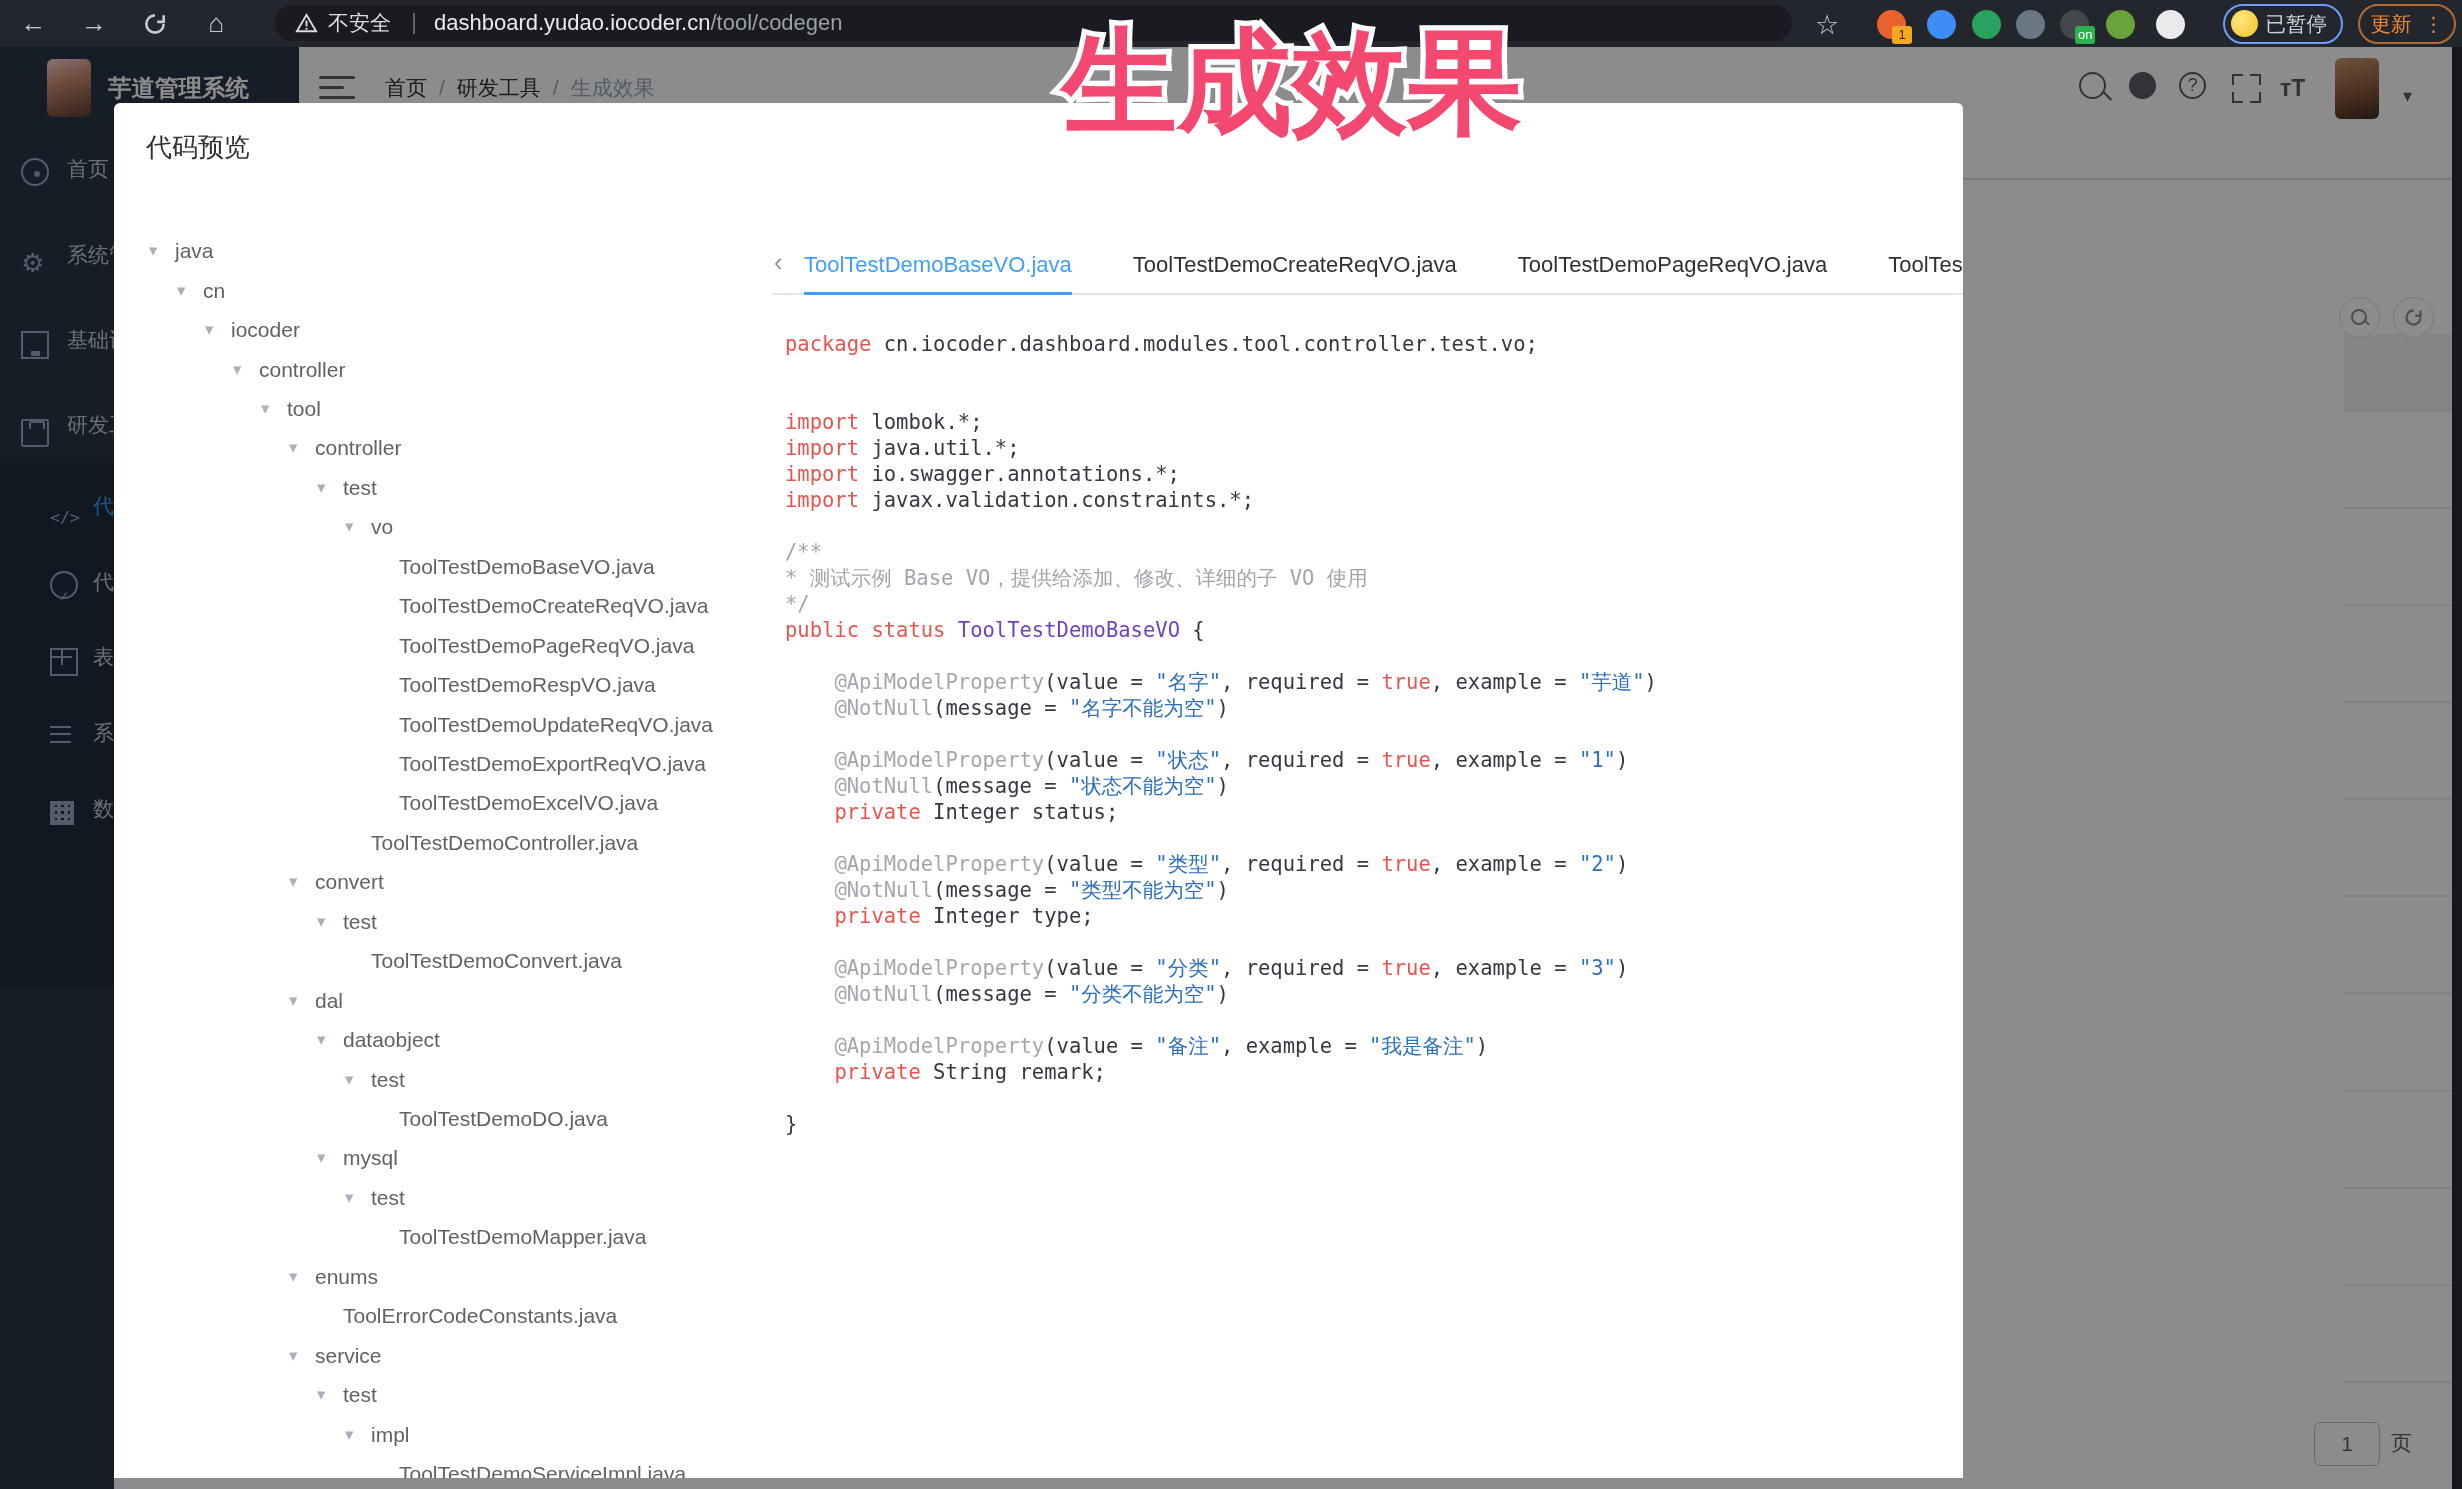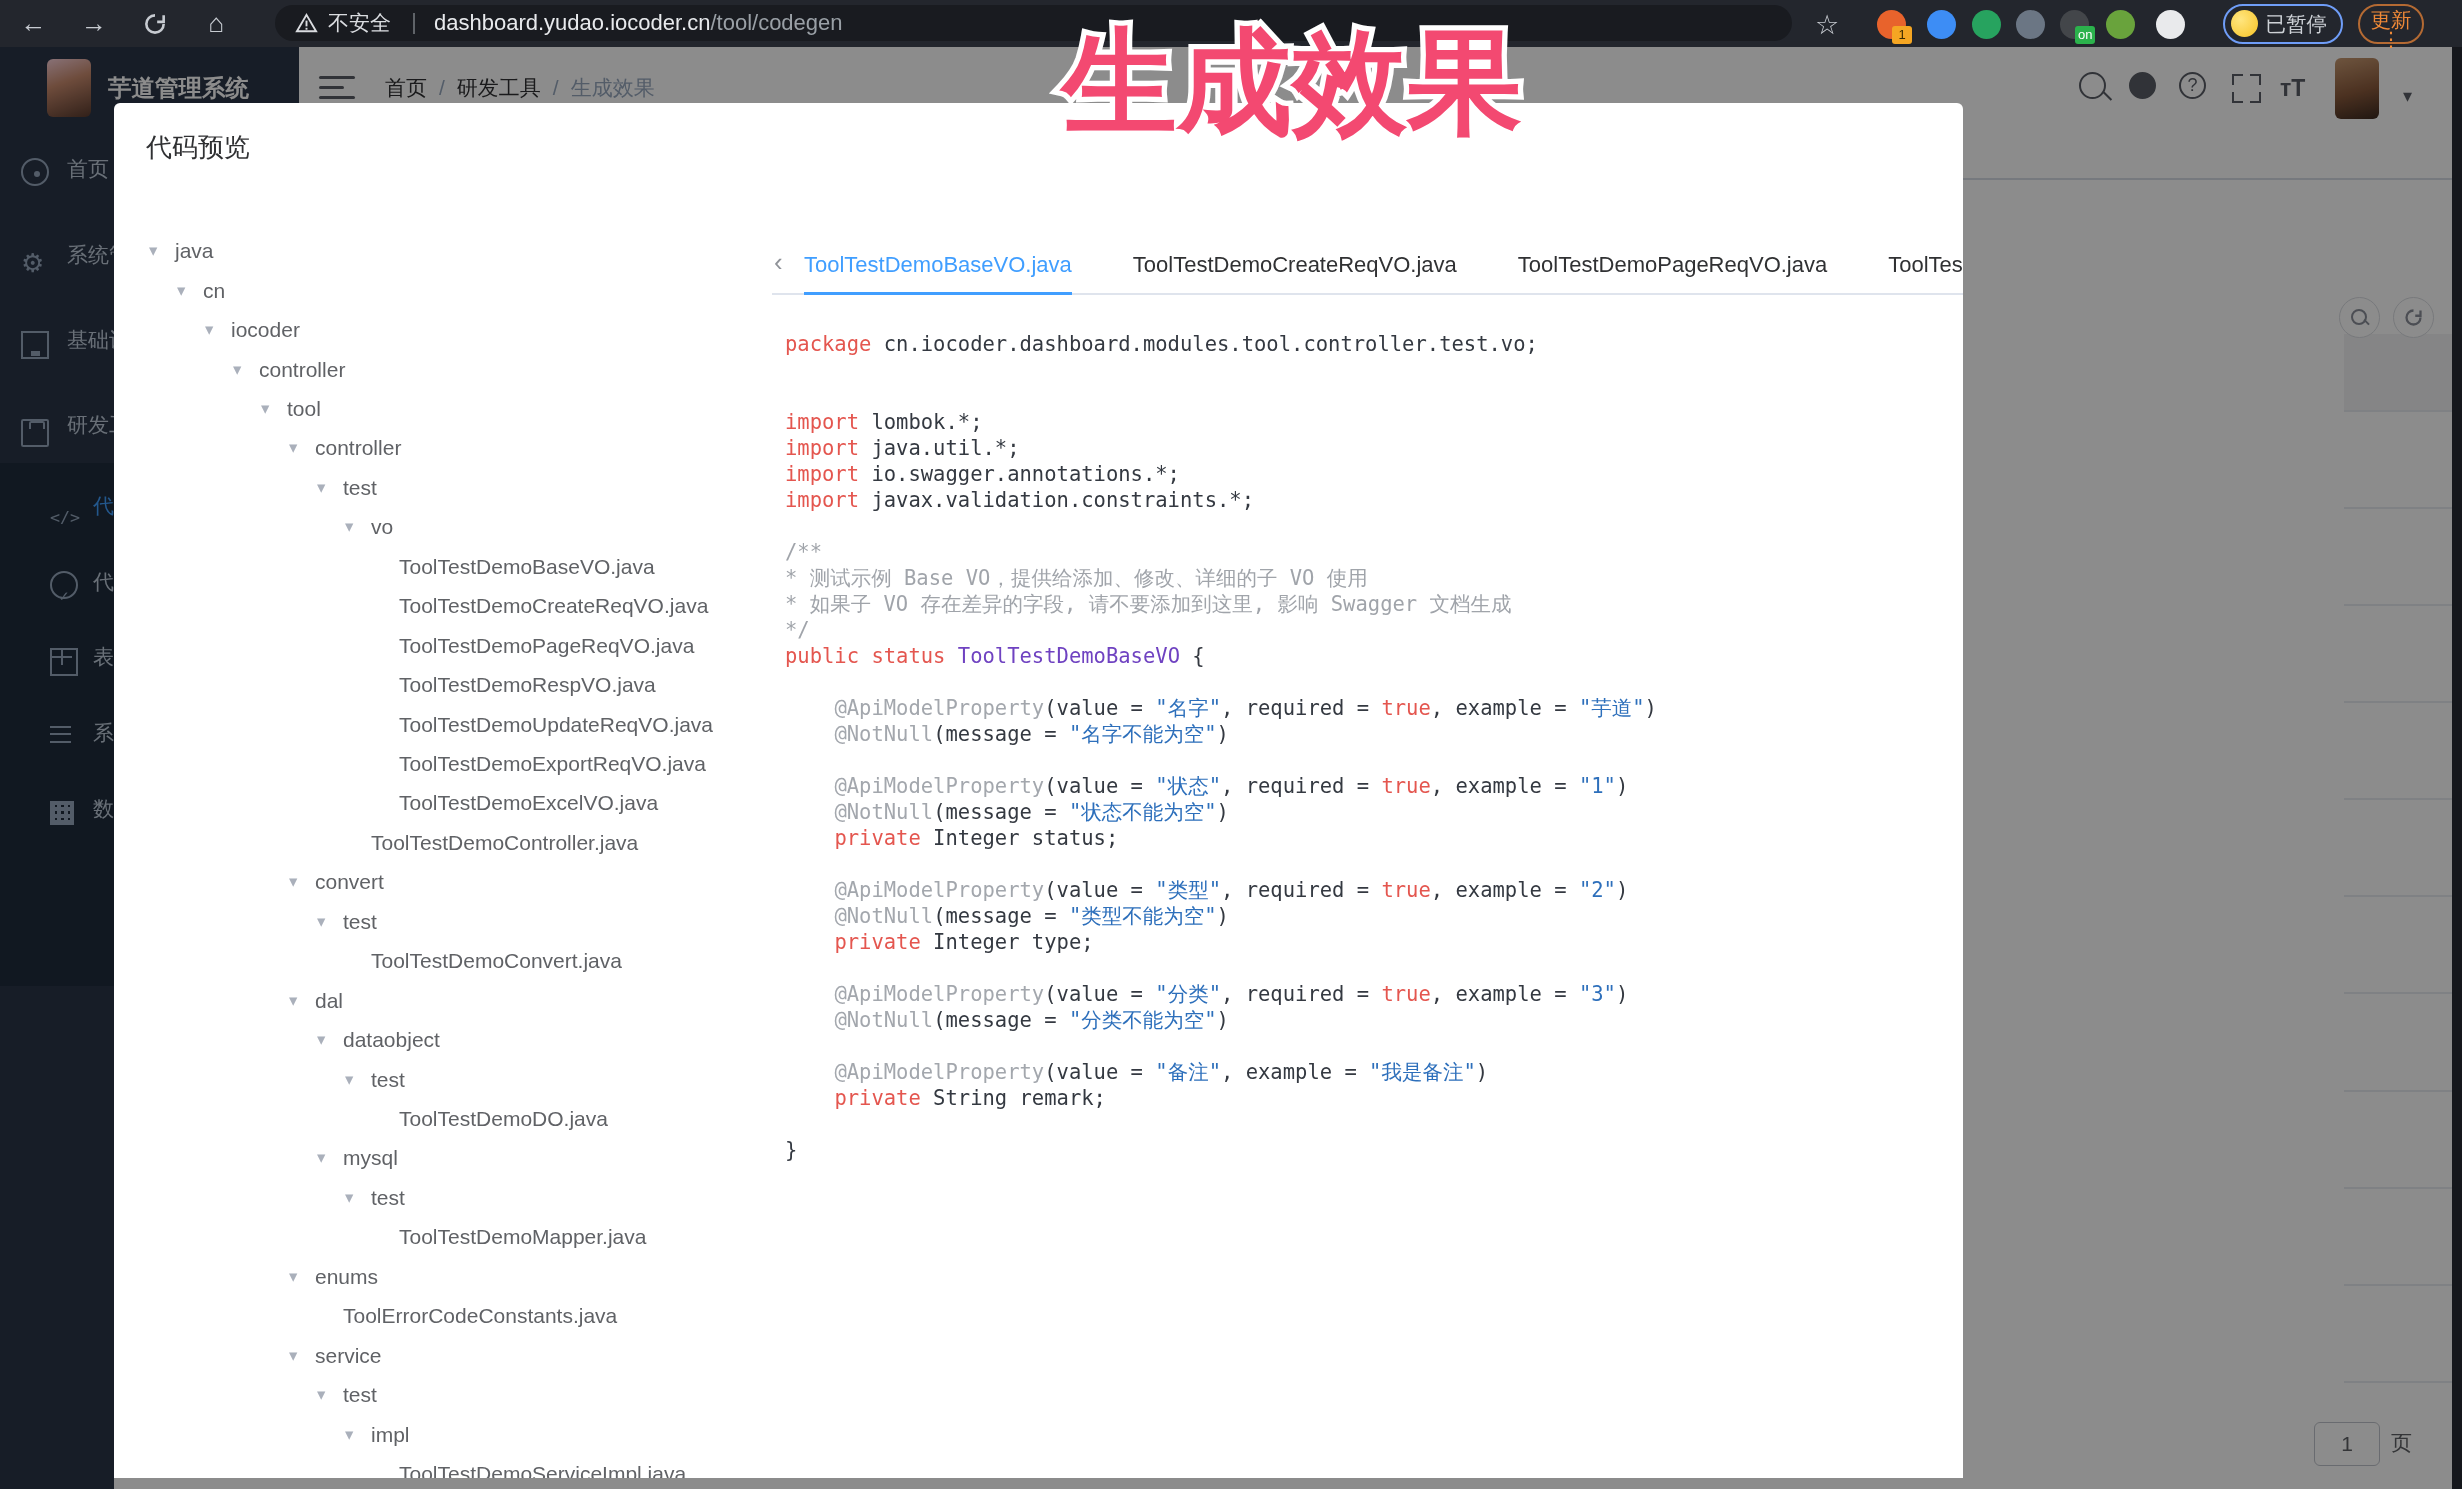--- a/index.html
+++ b/index.html
@@ -13,21 +13,21 @@
   #addr-div{position:absolute;left:138px;top:7.6px;width:1.5px;height:21px;background:#5f6368;}
   #addr-url{position:absolute;left:159px;top:0;line-height:36px;font-size:22px;color:#e8eaed;white-space:nowrap;}
   #addr-url .path{color:#9aa0a6;}
   #star-ic{position:absolute;left:1815px;top:9px;font-size:27px;color:#c7cbd1;}
   .ext{position:absolute;top:10px;width:29px;height:29px;border-radius:50%;}
   .ext .badge{position:absolute;right:-6px;bottom:-4.6px;min-width:16.7px;height:18px;border-radius:3px;background:#f5a623;color:#3a2a00;font-size:13px;line-height:18px;text-align:center;padding:0 1.5px;}
   .ext .badge.green{background:#2bb24c;color:#fff;}
   #paused-pill{position:absolute;left:2223px;top:3.8px;height:36px;border:2.3px solid #6f9df7;border-radius:20px;display:flex;align-items:center;padding:0 13.7px 0 6px;gap:7.6px;}
   #paused-pill .face{width:27px;height:27px;border-radius:50%;background:radial-gradient(circle at 35% 35%,#ffe680,#f7c325);}
   #paused-pill span{color:#cdd1d6;font-size:20.5px;}
-  #update-pill{position:absolute;left:2358px;top:3.8px;height:36px;border:2.3px solid #b46a33;border-radius:20px;display:flex;align-items:center;padding:0 10.6px;gap:0;flex-direction:column;}
+  #update-pill{position:absolute;left:2358px;top:3.8px;height:36px;border:2.3px solid #b46a33;border-radius:20px;display:flex;align-items:center;padding:0 10.6px;gap:12px;}
   #update-pill span{color:#ef8937;font-size:20.5px;}
   #update-pill .dots{color:#ef8937;font-size:20px;letter-spacing:0;line-height:10.6px;}
   
   #app-header{position:absolute;left:0;top:47px;width:2462px;height:82px;background:#fff;}
   #logo-block{position:absolute;left:0;top:0;width:299px;height:82px;background:#2b3648;}
   #logo-img{position:absolute;left:47px;top:12px;width:44px;height:58px;border-radius:6px;
     background:linear-gradient(160deg,#f8cfd8 0%,#c98b6e 40%,#5a3b2e 100%);}
   #app-title{position:absolute;left:108px;top:0;line-height:82px;color:#ffffff;font-size:23.5px;font-weight:bold;white-space:nowrap;}
   #hamburger{position:absolute;left:319px;top:29px;width:36px;height:26px;}
   #hamburger i{display:block;height:3px;background:#5a5e66;margin-bottom:6.8px;border-radius:1.5px;}
@@ -316,21 +316,20 @@
       <div class="cl"><span class="tok-k">package</span><span class="tok-p"> cn.iocoder.dashboard.modules.tool.controller.test.vo;</span></div>
       <div class="cl">&nbsp;</div>
       <div class="cl">&nbsp;</div>
       <div class="cl"><span class="tok-k">import</span><span class="tok-p"> lombok.*;</span></div>
       <div class="cl"><span class="tok-k">import</span><span class="tok-p"> java.util.*;</span></div>
       <div class="cl"><span class="tok-k">import</span><span class="tok-p"> io.swagger.annotations.*;</span></div>
       <div class="cl"><span class="tok-k">import</span><span class="tok-p"> javax.validation.constraints.*;</span></div>
       <div class="cl">&nbsp;</div>
       <div class="cl"><span class="tok-c">/**</span></div>
       <div class="cl"><span class="tok-c">* 测试示例 Base VO，提供给添加、修改、详细的子 VO 使用</span></div>
-      <div class="cl"><span class="tok-c">* 如果子 VO 存在差异的字段, 请不要添加到这里, 影响 Swagger 文档生成</span></div>
       <div class="cl"><span class="tok-c">*/</span></div>
       <div class="cl"><span class="tok-k">public</span><span class="tok-p"> </span><span class="tok-k">status</span><span class="tok-p"> </span><span class="tok-t">ToolTestDemoBaseVO</span><span class="tok-p"> {</span></div>
       <div class="cl">&nbsp;</div>
       <div class="cl"><span class="tok-p">    </span><span class="tok-m">@ApiModelProperty</span><span class="tok-p">(value = </span><span class="tok-s">"名字"</span><span class="tok-p">, required = </span><span class="tok-k">true</span><span class="tok-p">, example = </span><span class="tok-s">"芋道"</span><span class="tok-p">)</span></div>
       <div class="cl"><span class="tok-p">    </span><span class="tok-m">@NotNull</span><span class="tok-p">(message = </span><span class="tok-s">"名字不能为空"</span><span class="tok-p">)</span></div>
       <div class="cl">&nbsp;</div>
       <div class="cl"><span class="tok-p">    </span><span class="tok-m">@ApiModelProperty</span><span class="tok-p">(value = </span><span class="tok-s">"状态"</span><span class="tok-p">, required = </span><span class="tok-k">true</span><span class="tok-p">, example = </span><span class="tok-s">"1"</span><span class="tok-p">)</span></div>
       <div class="cl"><span class="tok-p">    </span><span class="tok-m">@NotNull</span><span class="tok-p">(message = </span><span class="tok-s">"状态不能为空"</span><span class="tok-p">)</span></div>
       <div class="cl"><span class="tok-p">    </span><span class="tok-k">private</span><span class="tok-p"> Integer status;</span></div>
       <div class="cl">&nbsp;</div>

